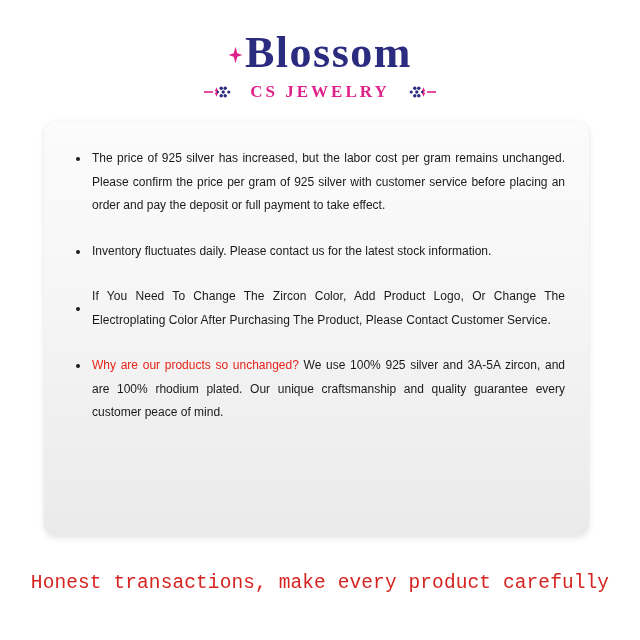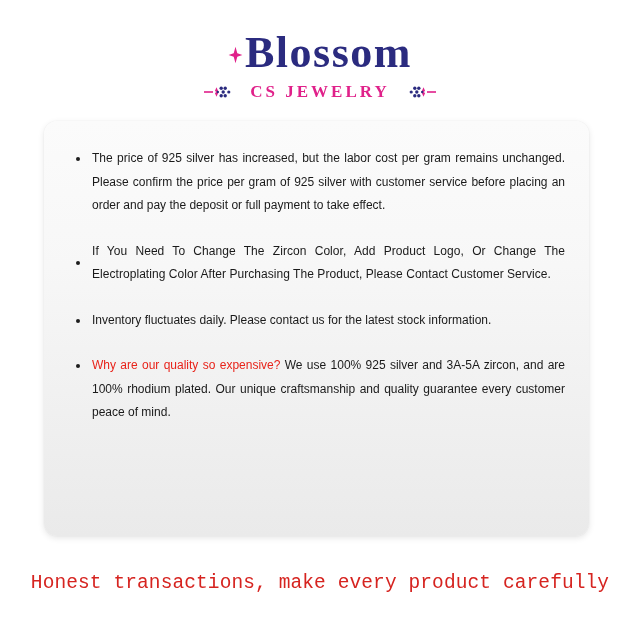--- a/index.html
+++ b/index.html
@@ -201,33 +201,33 @@
   </div>
 
   <div class="notice-card">
     <div class="bullets">
 
       <div class="bullet align-top b-price">
         <span class="dot"></span>
         <div class="text">The price of 925 silver has increased, but the labor cost per gram remains unchanged. Please confirm the price per gram of 925 silver with customer service before placing an order and pay the deposit or full payment to take effect.</div>
       </div>
 
+      <div class="bullet align-top b-inventory">
+        <span class="dot"></span>
+        <div class="text">Inventory fluctuates daily. Please contact us for the latest stock information.</div>
+      </div>
+
       <div class="bullet align-mid b-zircon">
         <span class="dot"></span>
         <div class="text">If You Need To Change The Zircon Color, Add Product Logo, Or Change The Electroplating Color After Purchasing The Product, Please Contact Customer Service.</div>
       </div>
 
-      <div class="bullet align-top b-inventory">
-        <span class="dot"></span>
-        <div class="text">Inventory fluctuates daily. Please contact us for the latest stock information.</div>
-      </div>
-
       <div class="bullet align-top b-why">
         <span class="dot"></span>
-        <div class="text"><span class="hl-red">Why are our quality so expensive?</span><span> We use 100% 925 silver and 3A-5A zircon, and are 100% rhodium plated. Our unique craftsmanship and quality guarantee every customer peace of mind.</span></div>
+        <div class="text"><span class="hl-red">Why are our products so unchanged?</span><span> We use 100% 925 silver and 3A-5A zircon, and are 100% rhodium plated. Our unique craftsmanship and quality guarantee every customer peace of mind.</span></div>
       </div>
 
     </div>
   </div>
 
   <div class="footer">Honest transactions, make every product carefully</div>
 
 </div>
 
 </body></html>

